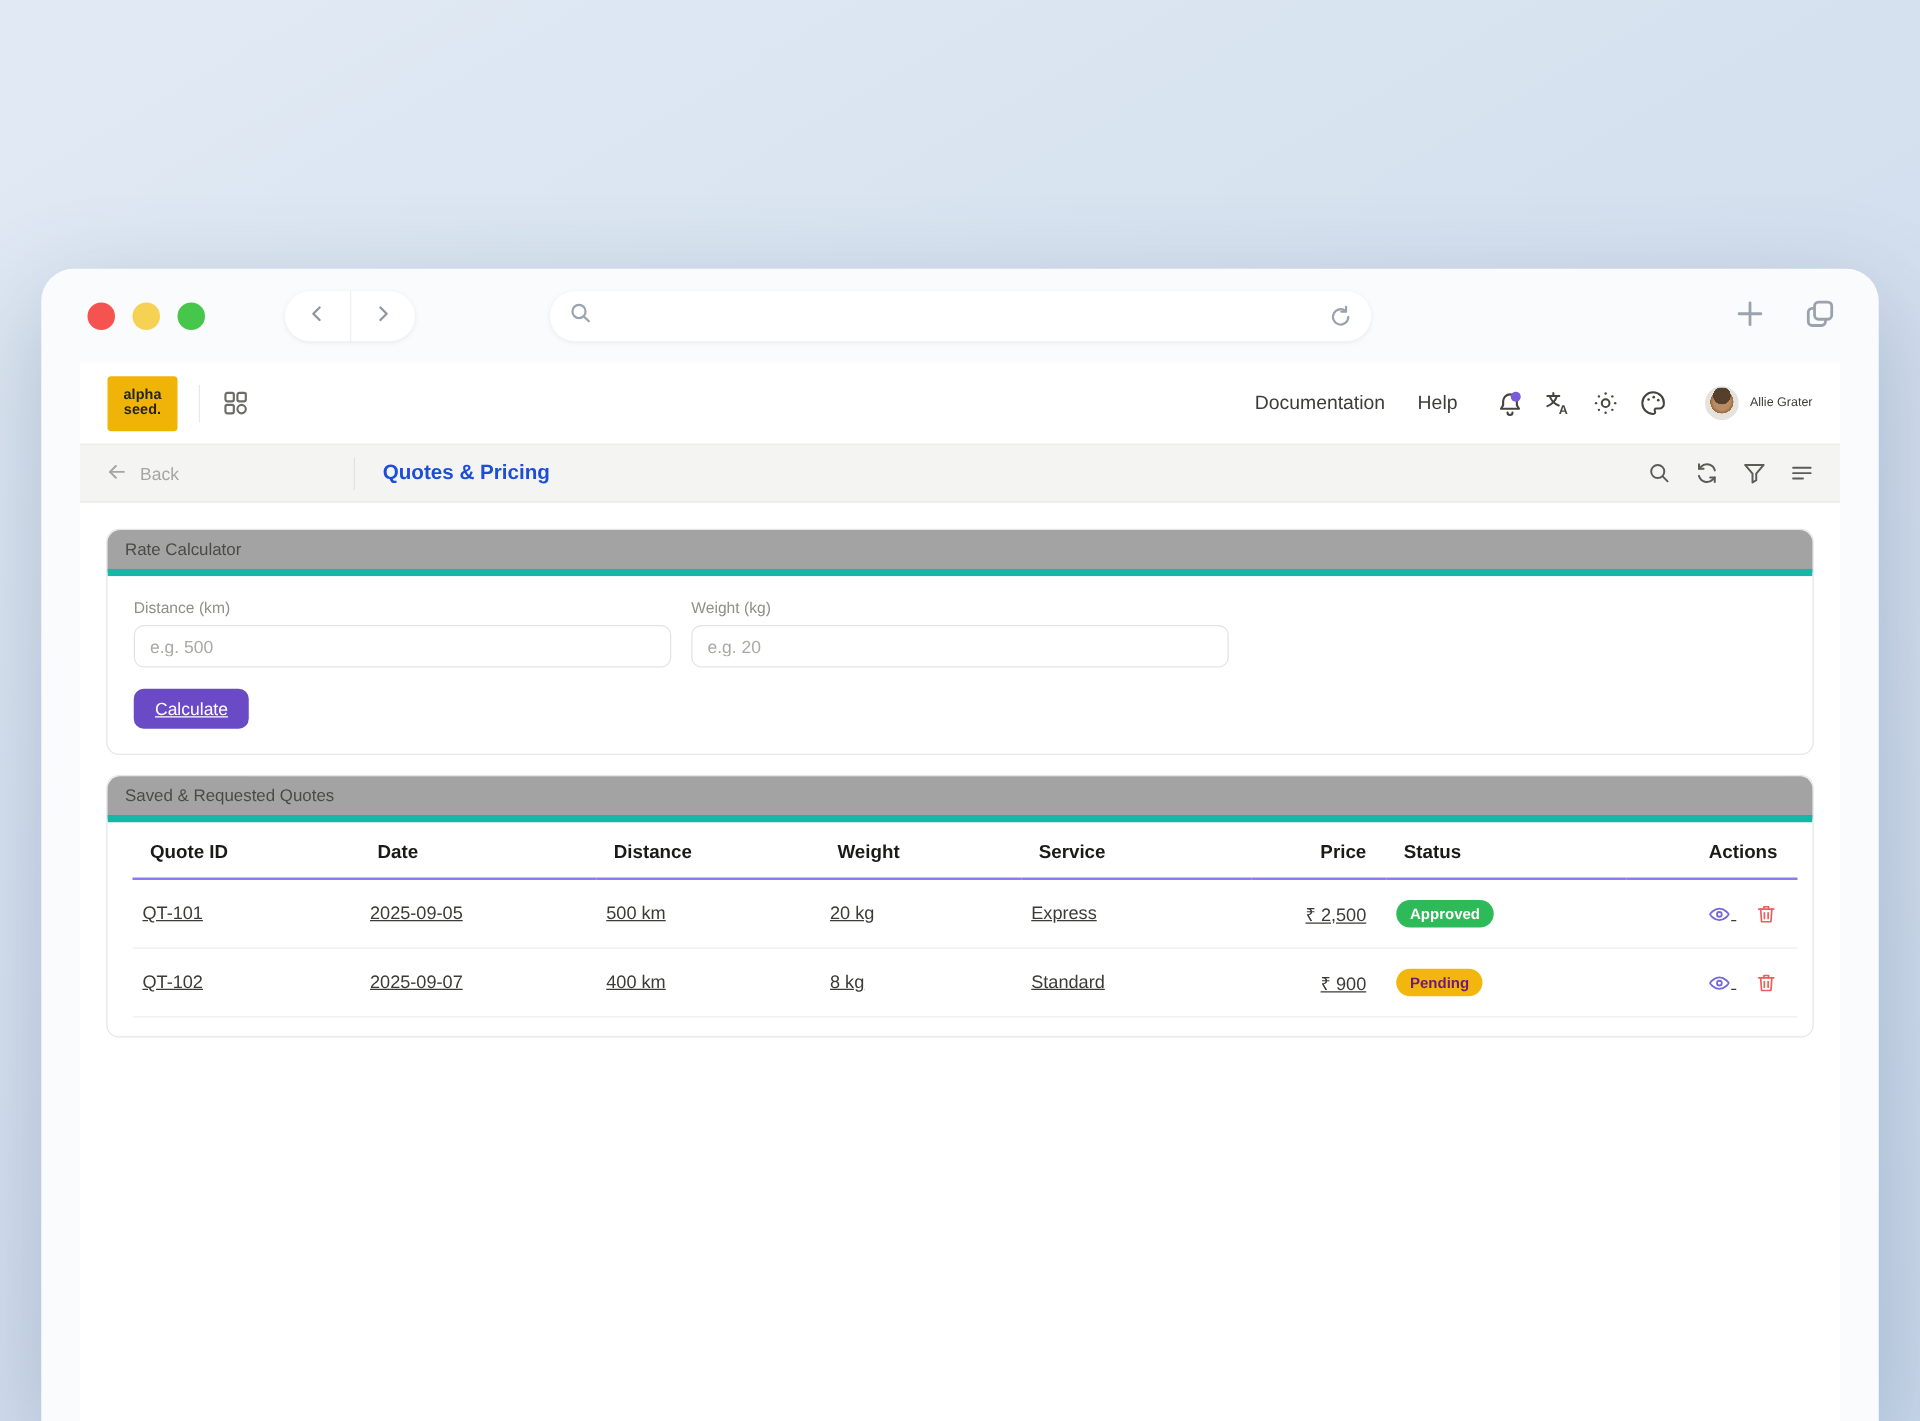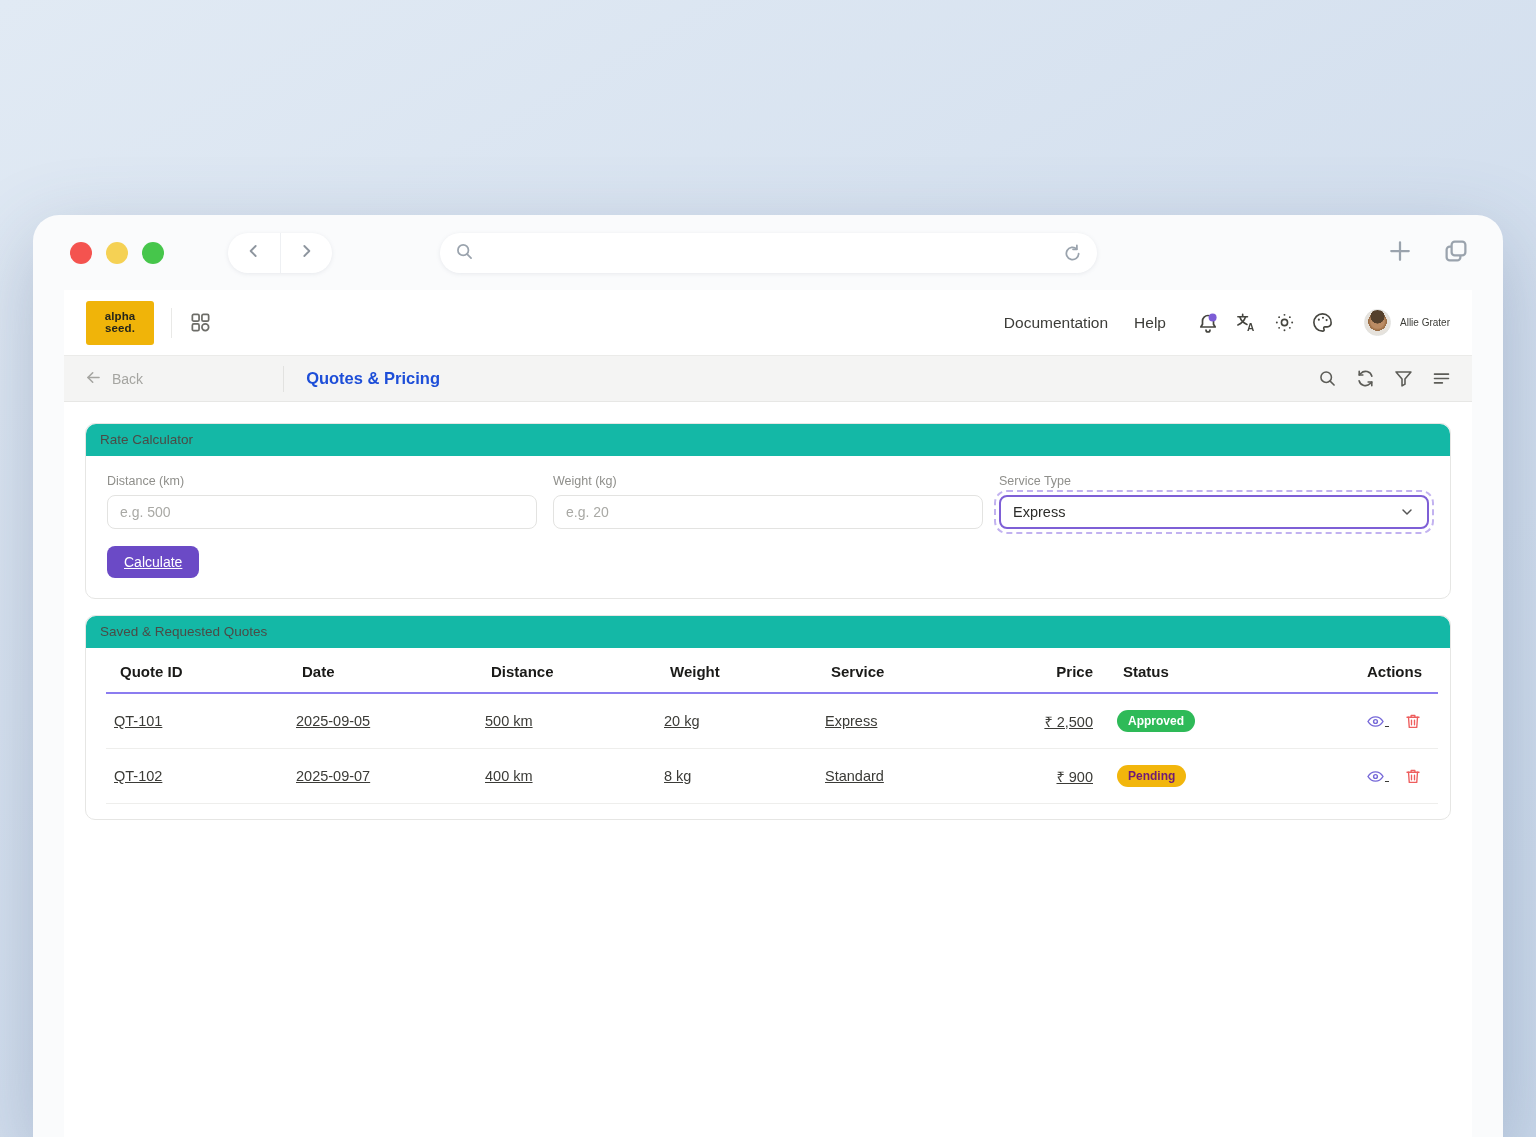--- a/index.html
+++ b/index.html
@@ -30,21 +30,21 @@
     background:#fff; border-radius:20px; display:flex; align-items:center;
     padding:0 14px; box-shadow:0 1px 4px rgba(120,130,150,.14); color:#9aa3ad; }
   .url-input { flex:1; border:none; outline:none; font-size:14px; color:#444; background:transparent; margin:0 10px; }
 
   .win-actions { position:absolute; right:32px; top:21px; display:flex; gap:26px; color:#9aa3ad; }
 
   
   .page { position:absolute; left:31px; top:75px; width:1408px; bottom:0; background:#fff; overflow:hidden; }
 
   .app-header { height:65px; display:flex; align-items:center; padding:0 22px; background:#fff; }
-  .logo { width:68px; height:44px; background:#f0b409; border-radius:3px;
+  .logo { width:56px; height:44px; background:#f0b409; border-radius:3px;
     display:flex; flex-direction:column; align-items:center; justify-content:center;
     font-weight:700; color:#25251b; font-size:11.5px; line-height:11.5px; letter-spacing:.1px; }
   .v-div { width:1px; height:30px; background:#e9e9e7; margin:0 17px; }
   .apps-btn { color:#6d6d68; display:flex; }
 
   .header-right { margin-left:auto; display:flex; align-items:center; }
   .nav-link { font-size:15.5px; color:#3c3c38; margin-left:26px; cursor:pointer; }
   .hdr-icons { display:flex; align-items:center; gap:15px; margin-left:30px; color:#45453f; }
   .hdr-icon { display:flex; cursor:pointer; }
   .avatar { width:27px; height:27px; border-radius:50%; margin-left:30px; border:1px solid #e2e2df;
@@ -58,21 +58,21 @@
     display:flex; align-items:center; padding:0 20px; }
   .back-btn { display:flex; align-items:center; gap:9px; color:#a5a5a1; font-size:14px; cursor:pointer; }
   .tb-div { width:1px; height:26px; background:#e2e2e0; margin-left:140px; margin-right:22px; }
   .tb-title { font-size:16.5px; font-weight:700; color:#1d4ed8; }
   .tb-icons { margin-left:auto; display:flex; align-items:center; gap:17px; color:#5c5c57; }
   .tb-icon { display:flex; cursor:pointer; }
 
   .content { padding:21px; }
   .card { border:1px solid #e6e6e4; border-radius:10px; background:#fff; }
   .card + .card { margin-top:16px; }
-  .card-head { background:#14b8a6; border-bottom:1px solid #14b8a6; border-radius:10px 10px 0 0;
+  .card-head { background:#a3a3a3; border-bottom:6px solid #14b8a6; border-radius:10px 10px 0 0;
     padding:8px 14px; font-size:13.5px; color:#4b4b46; }
 
   .calc-body { padding:18px 21px 20px; }
   .fields { display:grid; grid-template-columns:1fr 1fr 1fr; gap:16px; }
   .field-label { font-size:12.5px; color:#8f8f8b; margin-bottom:7px; }
   .text-input { width:100%; height:34px; border:1px solid #e3e3e1; border-radius:8px;
     padding:0 12px; font-size:14px; color:#333; background:#fff; }
   .text-input::placeholder { color:#a9a9a5; }
   .select { height:34px; border:2px solid #7e5fd6; border-radius:8px; background:#fff;
     display:flex; align-items:center; justify-content:space-between; padding:0 12px;
@@ -268,31 +268,20 @@
         <div class="card-head">Rate Calculator</div>
         <div class="calc-body">
           <div class="fields">
             <div>
               <div class="field-label">Distance (km)</div>
               <input class="text-input" placeholder="e.g. 500" style="">
             </div>
             <div>
               <div class="field-label">Weight (kg)</div>
               <input class="text-input" placeholder="e.g. 20" style="">
-            </div>
-            <div>
-              <div class="field-label">Service Type</div>
-              <div class="select" role="combobox">
-                <span>Express</span>
-                <span style="display:flex;color:#555;">
-                  <svg width="16" height="16" viewBox="0 0 24 24" fill="none" stroke="currentColor" stroke-width="2.2" stroke-linecap="round" stroke-linejoin="round">
-                      <path d="M6 9l6 6 6-6"></path>
-                    </svg>
-                </span>
-              </div>
             </div>
           </div>
           <button class="btn-calc">Calculate</button>
         </div>
       </div>
 
       <div class="card">
         <div class="card-head">Saved &amp; Requested Quotes</div>
         <div class="table-wrap">
           <table>

